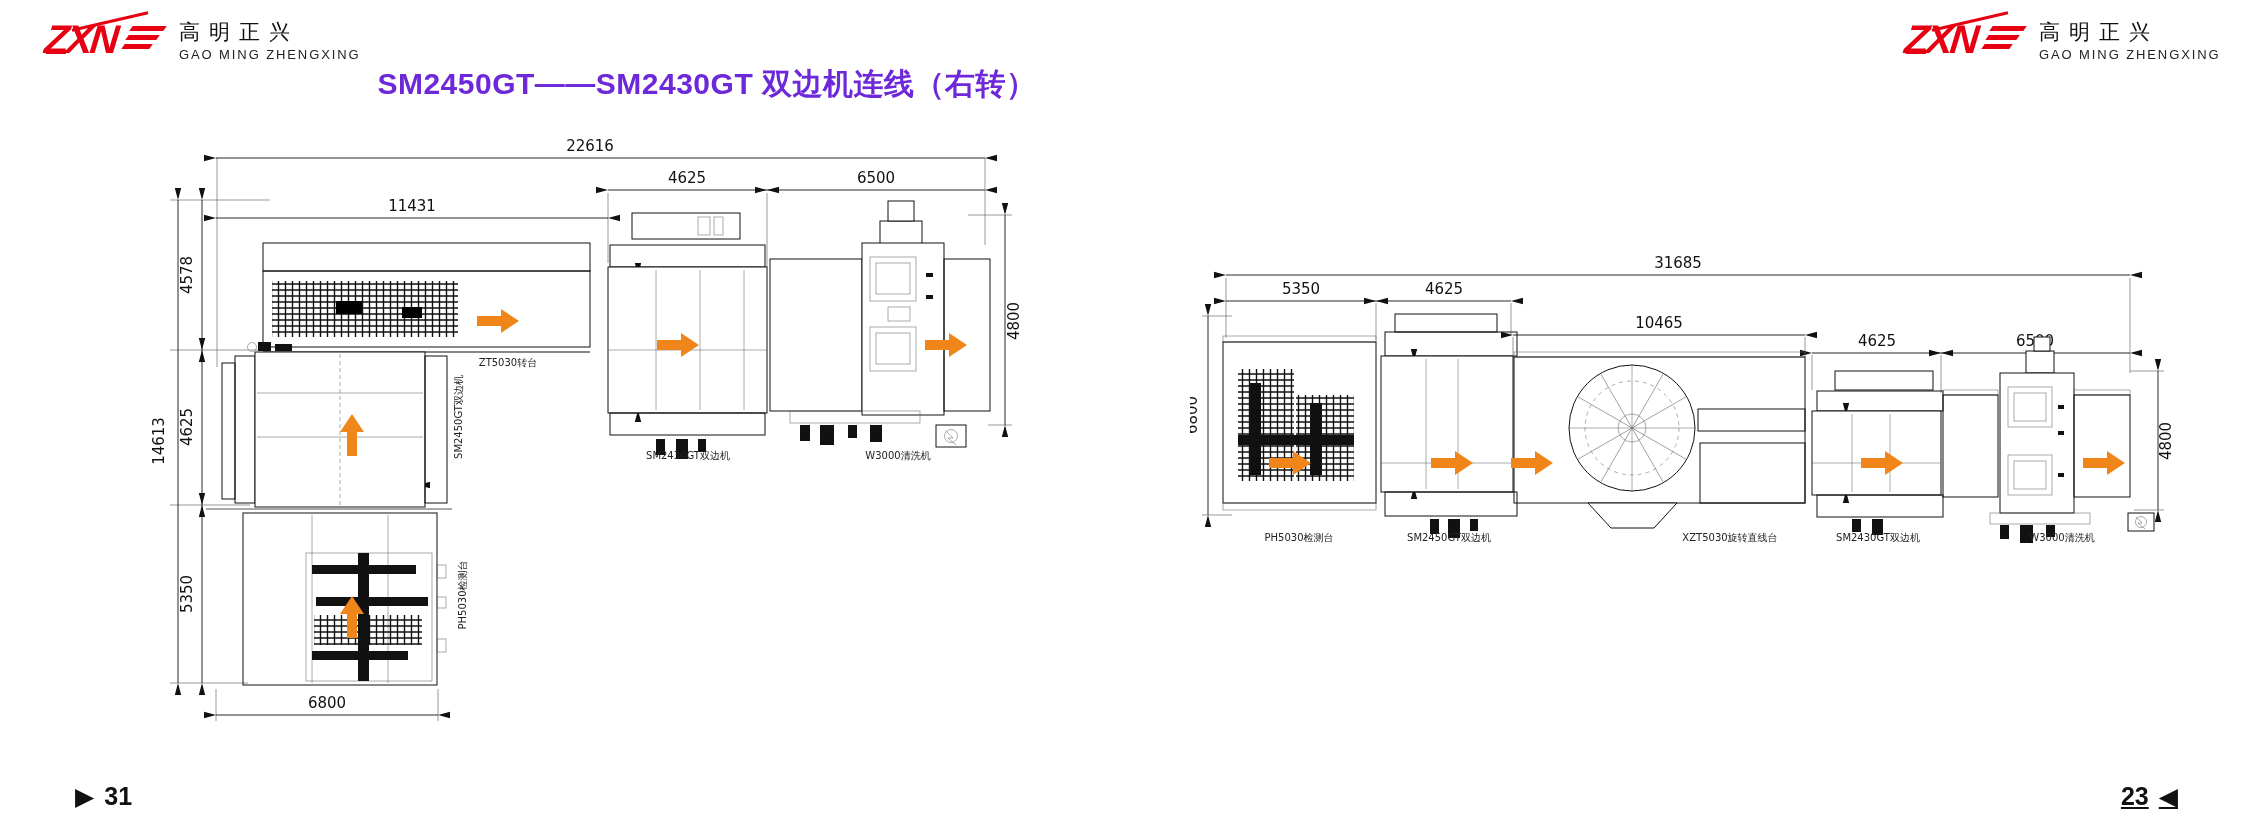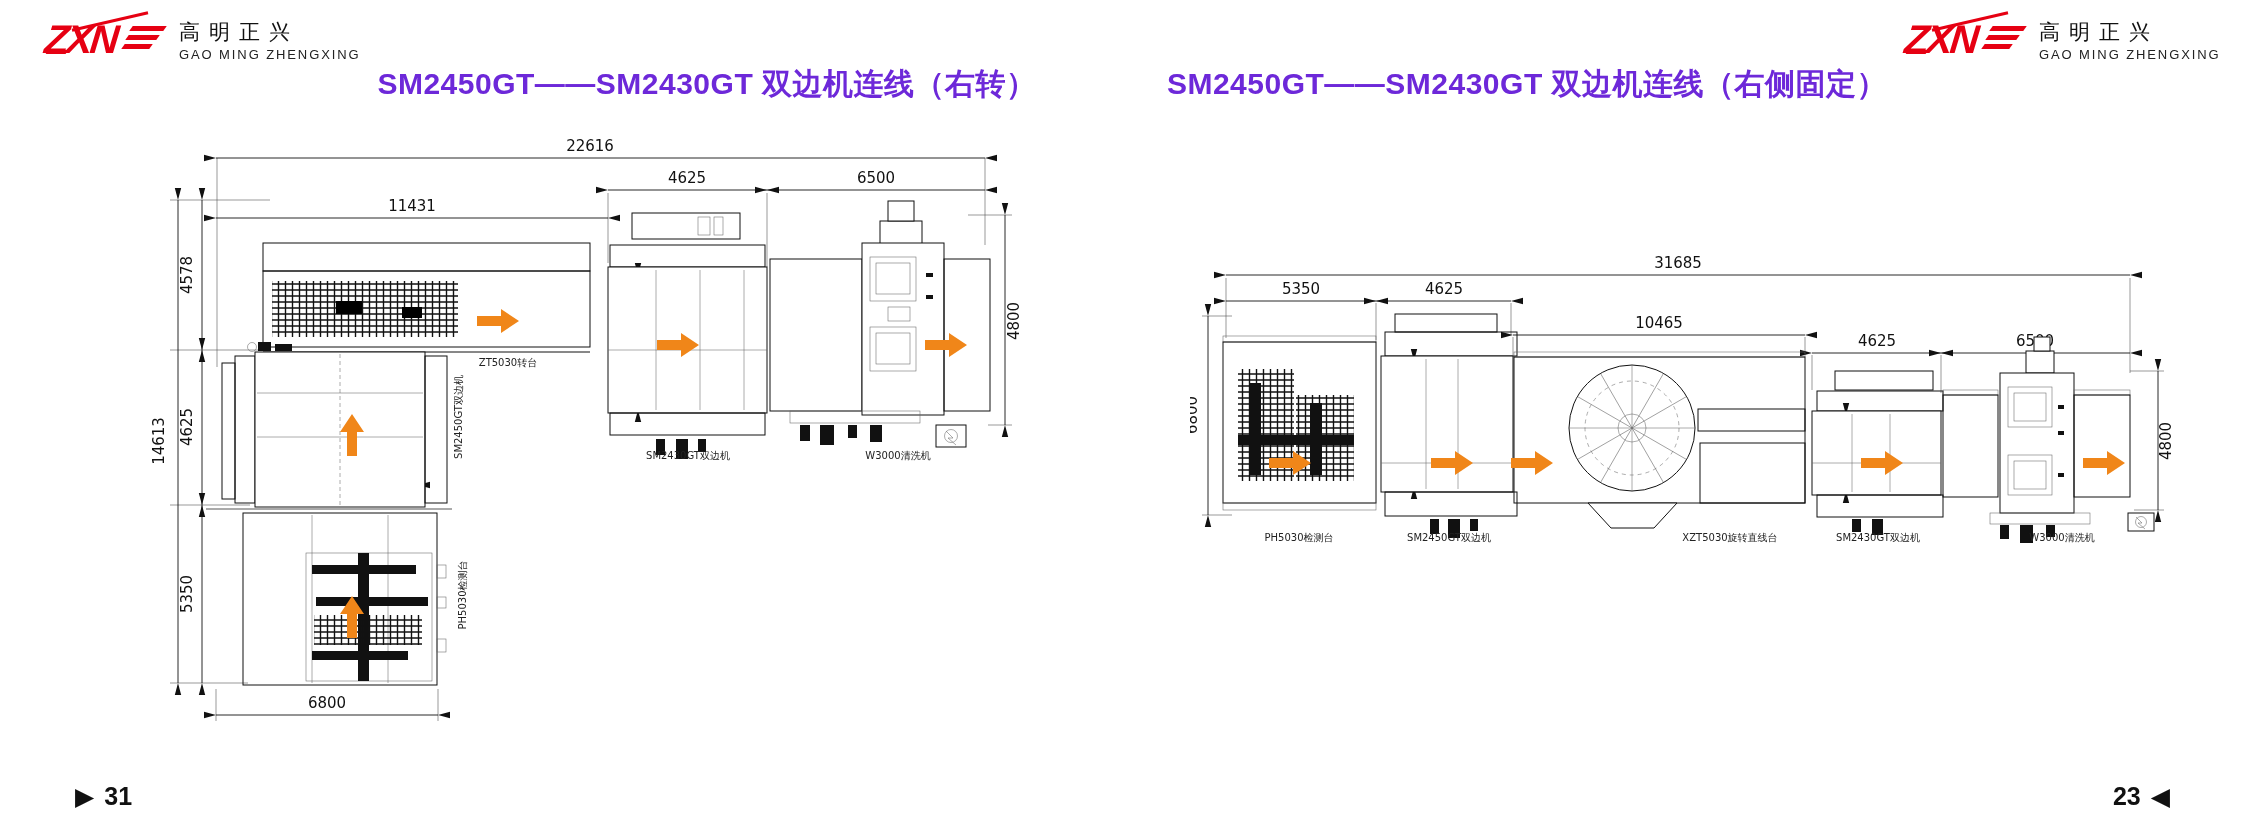--- a/index.html
+++ b/index.html
@@ -55,21 +55,20 @@
         <i class="b3"></i>
         <i class="s1"></i>
     </div>
     <div>
       <div class="logo-cn">高明正兴</div>
       <div class="logo-en">GAO MING ZHENGXING</div>
     </div>
   </div>
 
   <div class="panel-title" style="left:345px;">SM2450GT——SM2430GT 双边机连线（右转）</div>
-  <div class="panel-title" style="left:1165px;">SM2450GT——SM2430GT 双边机连线（右侧固定）</div>
 
   <div class="logo" style="left:1905px;top:13px;">
     <div class="mark">
       <span class="z">ZXN</span>
       <i class="sw"></i>
         <i class="b1"></i>
         <i class="b2"></i>
         <i class="b3"></i>
         <i class="s1"></i>
     </div>
@@ -380,18 +379,18 @@
       </g>
       <use href="#oar" transform="translate(914,218)"></use>
       <text class="ml" x="872" y="296">W3000清洗机</text>
     </g>
   </svg>
 
   <div class="pagenum" style="left:75px;">
     <span>▶</span>
     <span>31</span>
   </div>
-  <div class="pagenum" style="right:74px;">
+  <div class="pagenum" style="right:66px;text-decoration:underline;">
     <span>23</span>
     <span>◀</span>
   </div>
 
 </div>
 
 </body></html>

